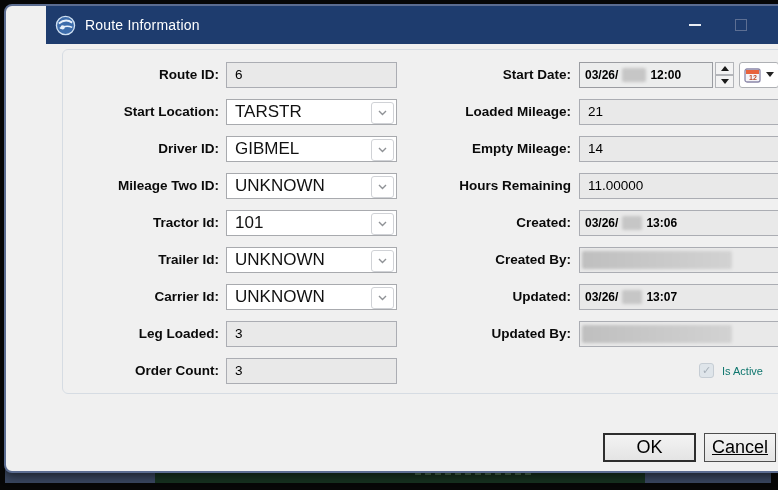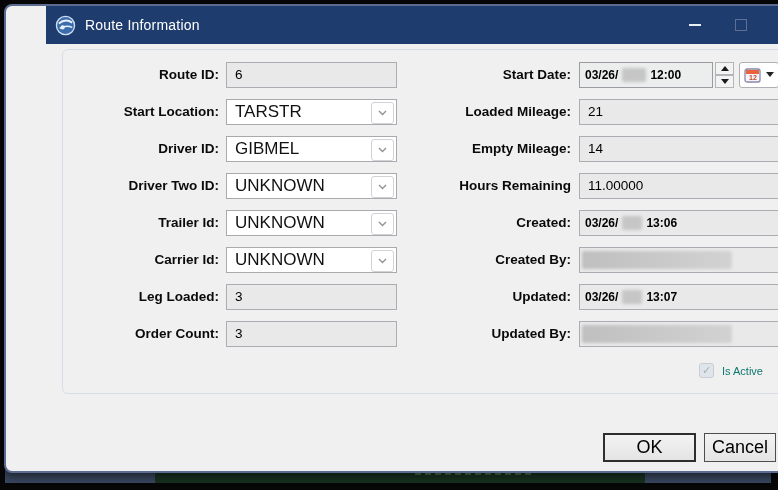--- a/index.html
+++ b/index.html
@@ -73,21 +73,21 @@
 
   .chk-row{justify-content:flex-end;padding-right:20px;}
   .chkbox{width:15px;height:15px;background:#dfe5ea;border:1px solid #c6cdd4;border-radius:3px;
     display:flex;align-items:center;justify-content:center;box-sizing:border-box;}
   .chkmark{font-size:11px;color:#a7b0b9;line-height:1;}
   .chk-label{margin-left:8px;font-size:11px;color:#0f766e;}
 
   .btn{position:absolute;height:29px;background:linear-gradient(#f3f3f3,#e4e4e4);
     display:flex;align-items:center;justify-content:center;font-size:18px;color:#000;box-sizing:border-box;cursor:default;}
   .btn-ok{left:557px;top:389px;width:93px;border:2px solid #2e2e2e;}
-  .btn-cancel{left:658px;top:389px;width:72px;border:1px solid #4d4d4d;}
+  .btn-cancel{left:658px;top:389px;width:72px;border:1px solid #4d4d4d;text-decoration:underline;}
 </style>
 </head>
 <body>
 
 <div class="bg-strip"></div>
 
 <div class="dialog">
 
   <div class="titlebar">
     <svg class="app-icon" viewBox="0 0 22 22">
@@ -134,23 +134,34 @@
           <div class="combo">
             <span>GIBMEL</span>
             <span class="chev-btn">
                 <svg width="9" height="6" viewBox="0 0 9 6">
                   <polyline points="1,1 4.5,4.5 8,1" fill="none" stroke="#8f9296" stroke-width="1.4"></polyline>
                 </svg>
               </span>
           </div>
         </div>
         <div class="frow">
-          <span class="flabel">Driver Two ID:</span>
+          <span class="flabel">Mileage Two ID:</span>
           <div class="combo">
             <span>UNKNOWN</span>
+            <span class="chev-btn">
+                <svg width="9" height="6" viewBox="0 0 9 6">
+                  <polyline points="1,1 4.5,4.5 8,1" fill="none" stroke="#8f9296" stroke-width="1.4"></polyline>
+                </svg>
+              </span>
+          </div>
+        </div>
+        <div class="frow">
+          <span class="flabel">Tractor Id:</span>
+          <div class="combo">
+            <span>101</span>
             <span class="chev-btn">
                 <svg width="9" height="6" viewBox="0 0 9 6">
                   <polyline points="1,1 4.5,4.5 8,1" fill="none" stroke="#8f9296" stroke-width="1.4"></polyline>
                 </svg>
               </span>
           </div>
         </div>
         <div class="frow">
           <span class="flabel">Trailer Id:</span>
           <div class="combo">

